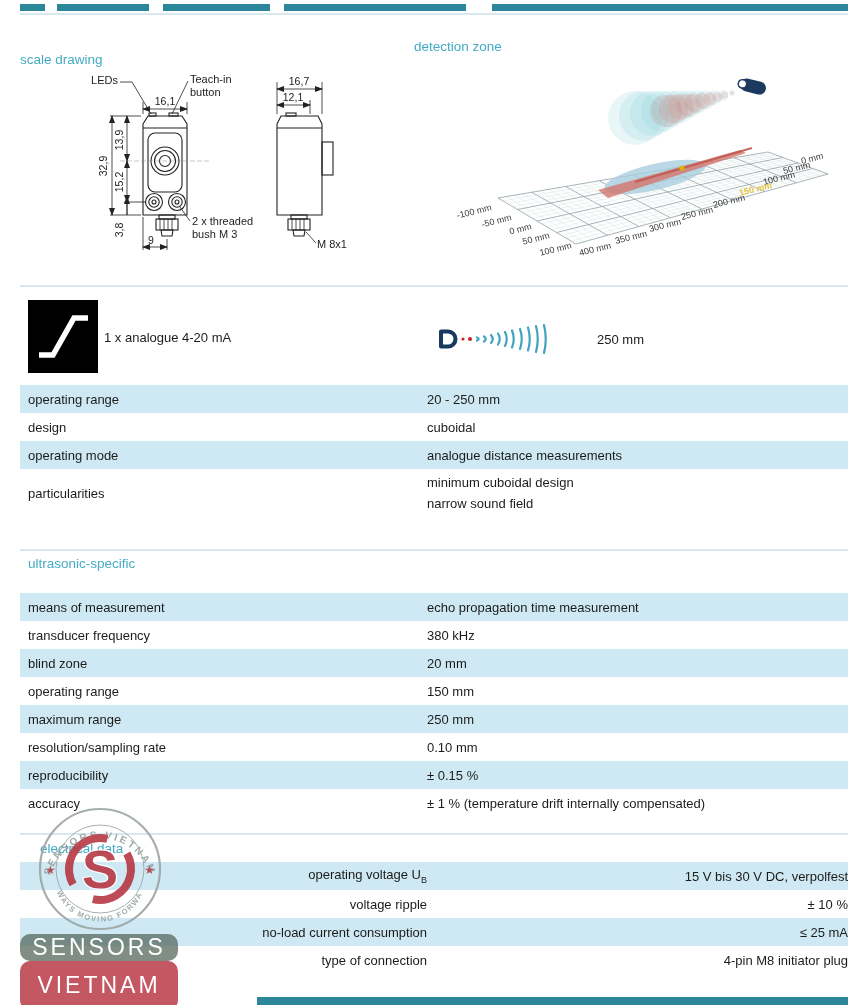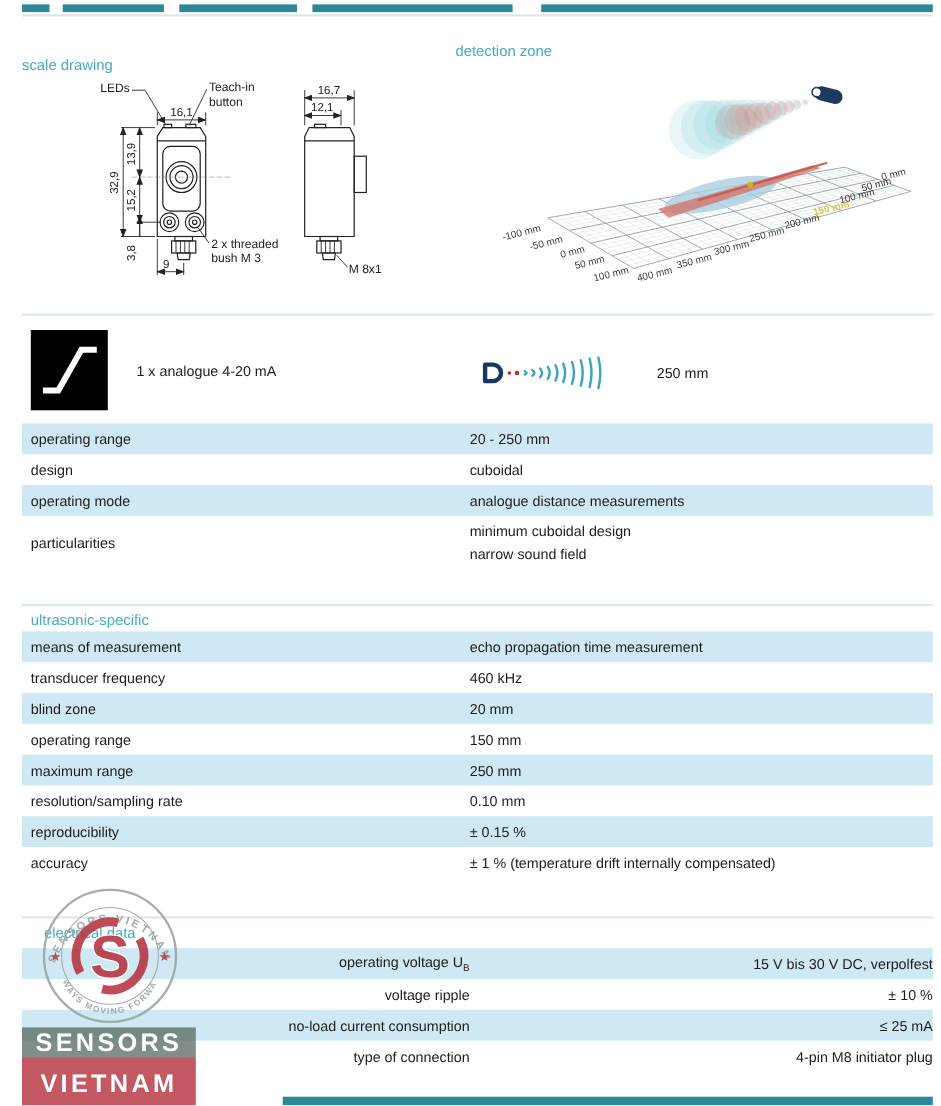--- a/index.html
+++ b/index.html
@@ -11,37 +11,37 @@
   
   .spec-table{position:absolute;left:20px;width:828px;}
   .spec-row{display:grid;grid-template-columns:407px 1fr;min-height:28px;align-items:center;font-size:13px;}
   .spec-row:nth-child(odd){background:#cee9f3;}
   .spec-label{padding-left:8px;}
   .spec-label sub{font-size:9px;}
   .spec-value div{line-height:21px;}
   .spec-value{padding:3px 0;}
   
   #analog-icon{position:absolute;left:28px;top:300px;width:70px;height:73px;background:#000;}
-  #feature-analog-label{position:absolute;left:124px;top:330px;font-size:13px;text-align:center;}
+  #feature-analog-label{position:absolute;left:104px;top:330px;font-size:13px;text-align:center;}
   #range-icon{position:absolute;left:433px;top:323px;}
   #feature-range-label{position:absolute;left:597px;top:332px;font-size:13px;}
   
   #scale-drawing-svg{position:absolute;left:20px;top:58px;}
   #detection-zone-svg{position:absolute;left:430px;top:60px;}
   svg text{font-family:"Liberation Sans", sans-serif;}
   .draw-line{stroke:#222;stroke-width:1.1;fill:none;}
   .dim-line{stroke:#222;stroke-width:0.8;fill:none;}
   .dim-text{font-size:10.5px;fill:#1c1c1a;}
   .callout-text{font-size:11px;fill:#1c1c1a;}
   .dz-label{font-size:9px;fill:#3a3a3a;}
   .dz-label-hl{font-size:9px;fill:#e3c63f;font-weight:bold;}
   
   #wm-stamp{position:absolute;left:37px;top:806px;opacity:.88;}
   .wm-box{position:absolute;left:20px;width:158px;display:flex;align-items:center;justify-content:center;
-          color:#fff;font-weight:bold;letter-spacing:3px;font-size:23px;}
+          color:#fff;font-weight:normal;letter-spacing:3px;font-size:23px;border-radius:10px;}
   #wm-box-sensors{top:934px;height:27px;background:rgba(92,110,100,0.78);}
   #wm-box-vietnam{top:961px;height:49px;background:rgba(190,73,85,0.92);}
   #bottombar{position:absolute;left:257px;top:997px;width:591px;height:8px;background:#2b8799;}
 </style>
 </head>
 <body>
 
 <div id="page">
 
   <div class="topbar-seg" style="left:20px;width:25px;"></div>
@@ -306,32 +306,32 @@
     <div class="spec-label"><span>particularities</span></div>
     <div class="spec-value">
           <div>minimum cuboidal design</div>
           <div>narrow sound field</div>
         </div>
   </div>
 </div>
 
   <div class="thin-rule" style="top:549px;"></div>
   <div class="section-title" style="left:28px;top:556px;">ultrasonic-specific</div>
-  <div class="spec-table" style="top:574px;" id="table-ultrasonic">
+  <div class="spec-table" style="top:593px;" id="table-ultrasonic">
   <div class="spec-row">
     <div class="spec-label"><span>means of measurement</span></div>
     <div class="spec-value">
           <div>echo propagation time measurement</div>
         </div>
   </div>
 
   <div class="spec-row">
     <div class="spec-label"><span>transducer frequency</span></div>
     <div class="spec-value">
-          <div>460 kHz</div>
+          <div>380 kHz</div>
         </div>
   </div>
 
   <div class="spec-row">
     <div class="spec-label"><span>blind zone</span></div>
     <div class="spec-value">
           <div>20 mm</div>
         </div>
   </div>
 

